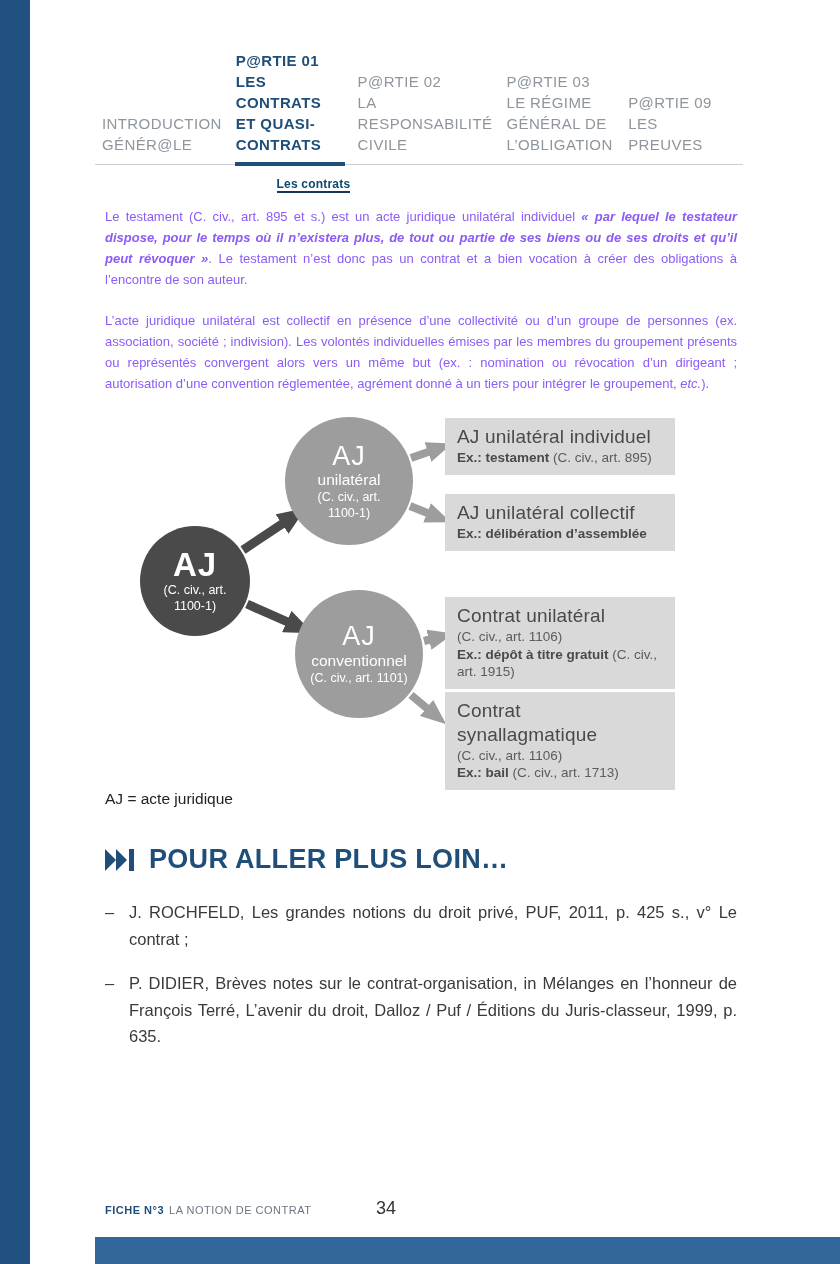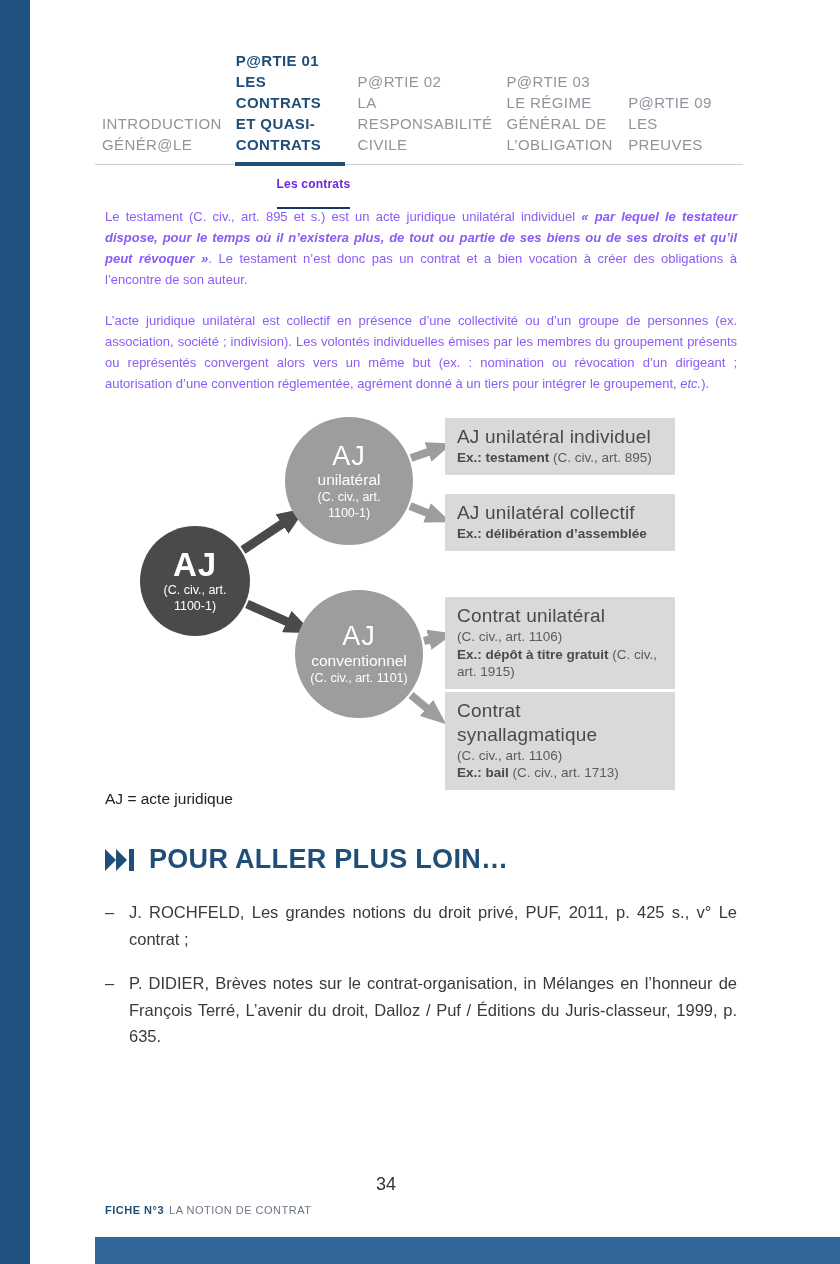--- a/index.html
+++ b/index.html
@@ -16,22 +16,22 @@
   .nav { display:flex; border-bottom:1px solid #c9ced3; }
   .nav-item { flex:1; display:flex; flex-direction:column; justify-content:flex-end;
               padding:0 7px 9px; font-size:15px; line-height:1.4;
               color:#8e959c; letter-spacing:.4px; cursor:pointer; position:relative; }
   .nav-item .t, .nav-item .s { display:block; }
   .nav-item.active { color:#1f4e79; font-weight:bold; }
   .nav-item.active::after { content:""; position:absolute; left:6px; right:6px; bottom:-2px;
                             height:4px; background:#1f4e79; }
   .subnav { display:flex; margin-top:9px; }
   .subnav .cell { flex:1; text-align:center; }
-  .subtab { display:inline-block; font-size:12px; font-weight:bold; color:#6d28d9;
-            letter-spacing:.2px; padding-bottom:16px; border-bottom:2px solid #17365d; cursor:pointer;margin-left:48px; }
+  .subtab { display:inline-block; font-size:12px; font-weight:bold; color:#0c4a6e;
+            letter-spacing:.2px; padding-bottom:0; border-bottom:2px solid #17365d; cursor:pointer;margin-left:48px; }
 
   
   .content { position:absolute; left:105px; top:206px; width:632px; }
   .para { font-size:13px; line-height:1.62; text-align:justify; color:#8b5cf6; margin-bottom:20px; }
   .quote { font-weight:bold; font-style:italic; }
   .it { font-style:italic; }
 
   
   .diagram { position:relative; width:632px; height:358px; margin-top:8px; }
   .arrows { position:absolute; left:0; top:0; }
@@ -59,21 +59,21 @@
   .further { margin-top:36px; display:flex; align-items:center; gap:14px;
              color:#1f4e79; font-size:27px; font-weight:bold; letter-spacing:.3px;text-align:right; }
   .further svg { flex:none; }
 
   .refs { margin-top:24px; }
   .ref { display:flex; margin-bottom:18px; font-size:16.5px; line-height:1.6; color:#3a3a3a; }
   .ref-dash { width:24px; flex:none; }
   .ref-text { flex:1; text-align:justify; }
 
   
-  .pagenum { position:absolute; left:0; width:772px; top:1174px; text-align:center;
+  .pagenum { position:absolute; left:0; width:772px; top:1198px; text-align:center;
              font-size:18px; color:#333; }
   .fiche { position:absolute; left:105px; top:1204px; font-size:11px; letter-spacing:.5px; }
   .fiche-num { color:#1f4e79; font-weight:bold; }
   .fiche-title { color:#6b7683; margin-left:5px; }
 </style>
 </head>
 <body>
 
 <div class="page">
   <div class="stripe"></div>

